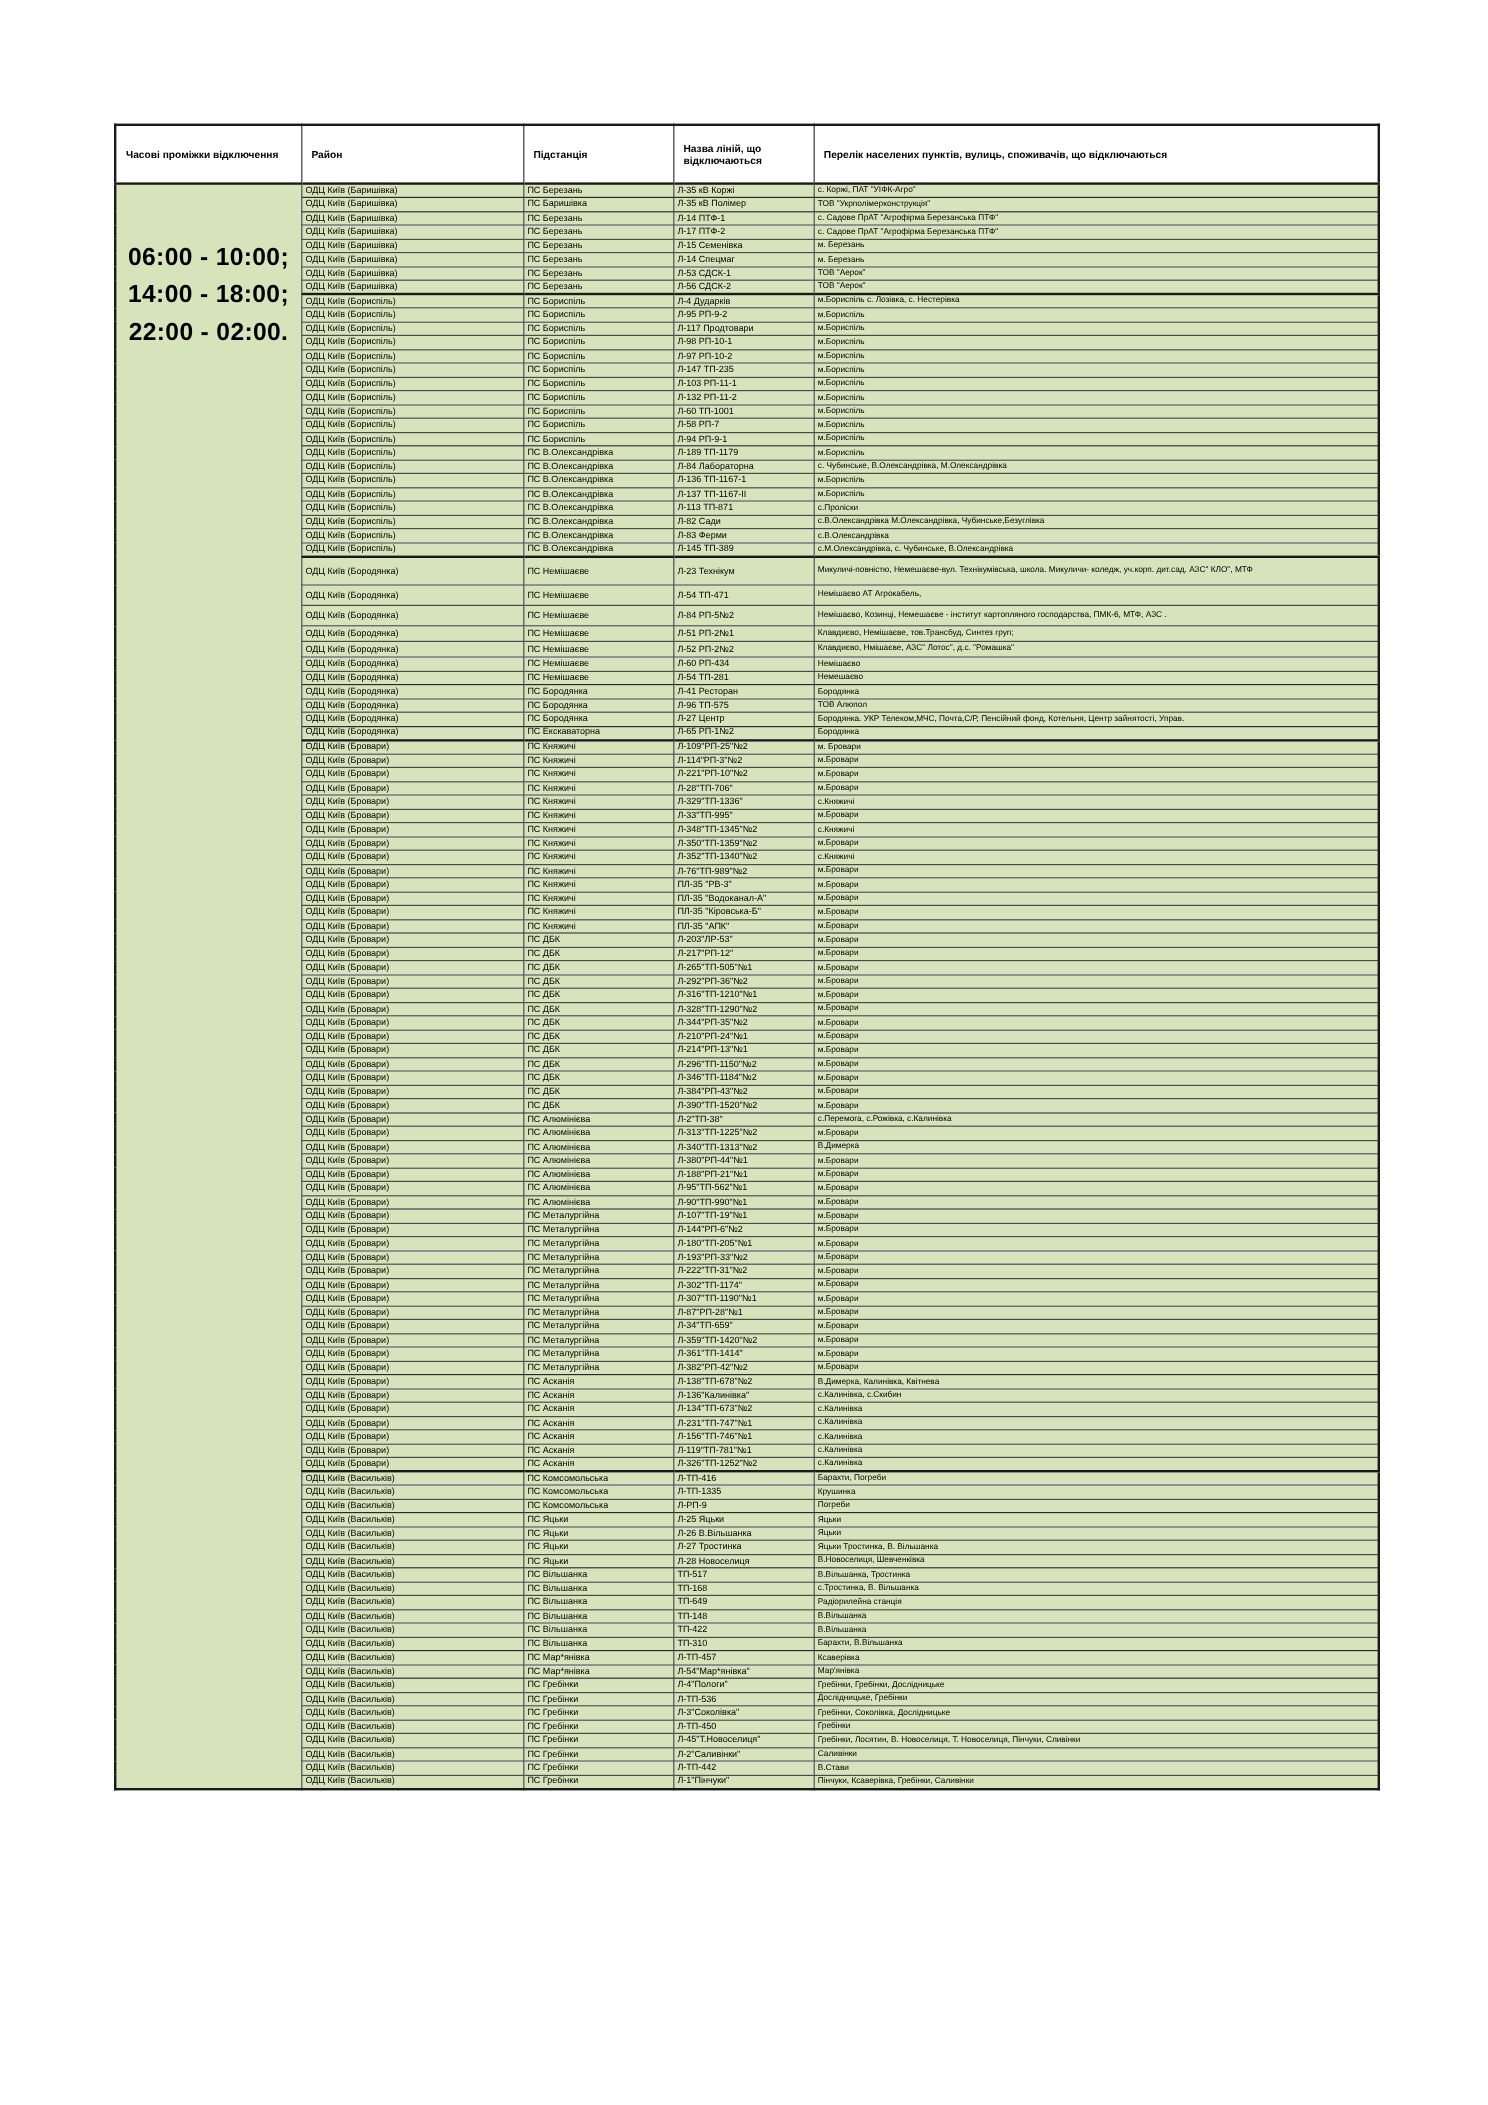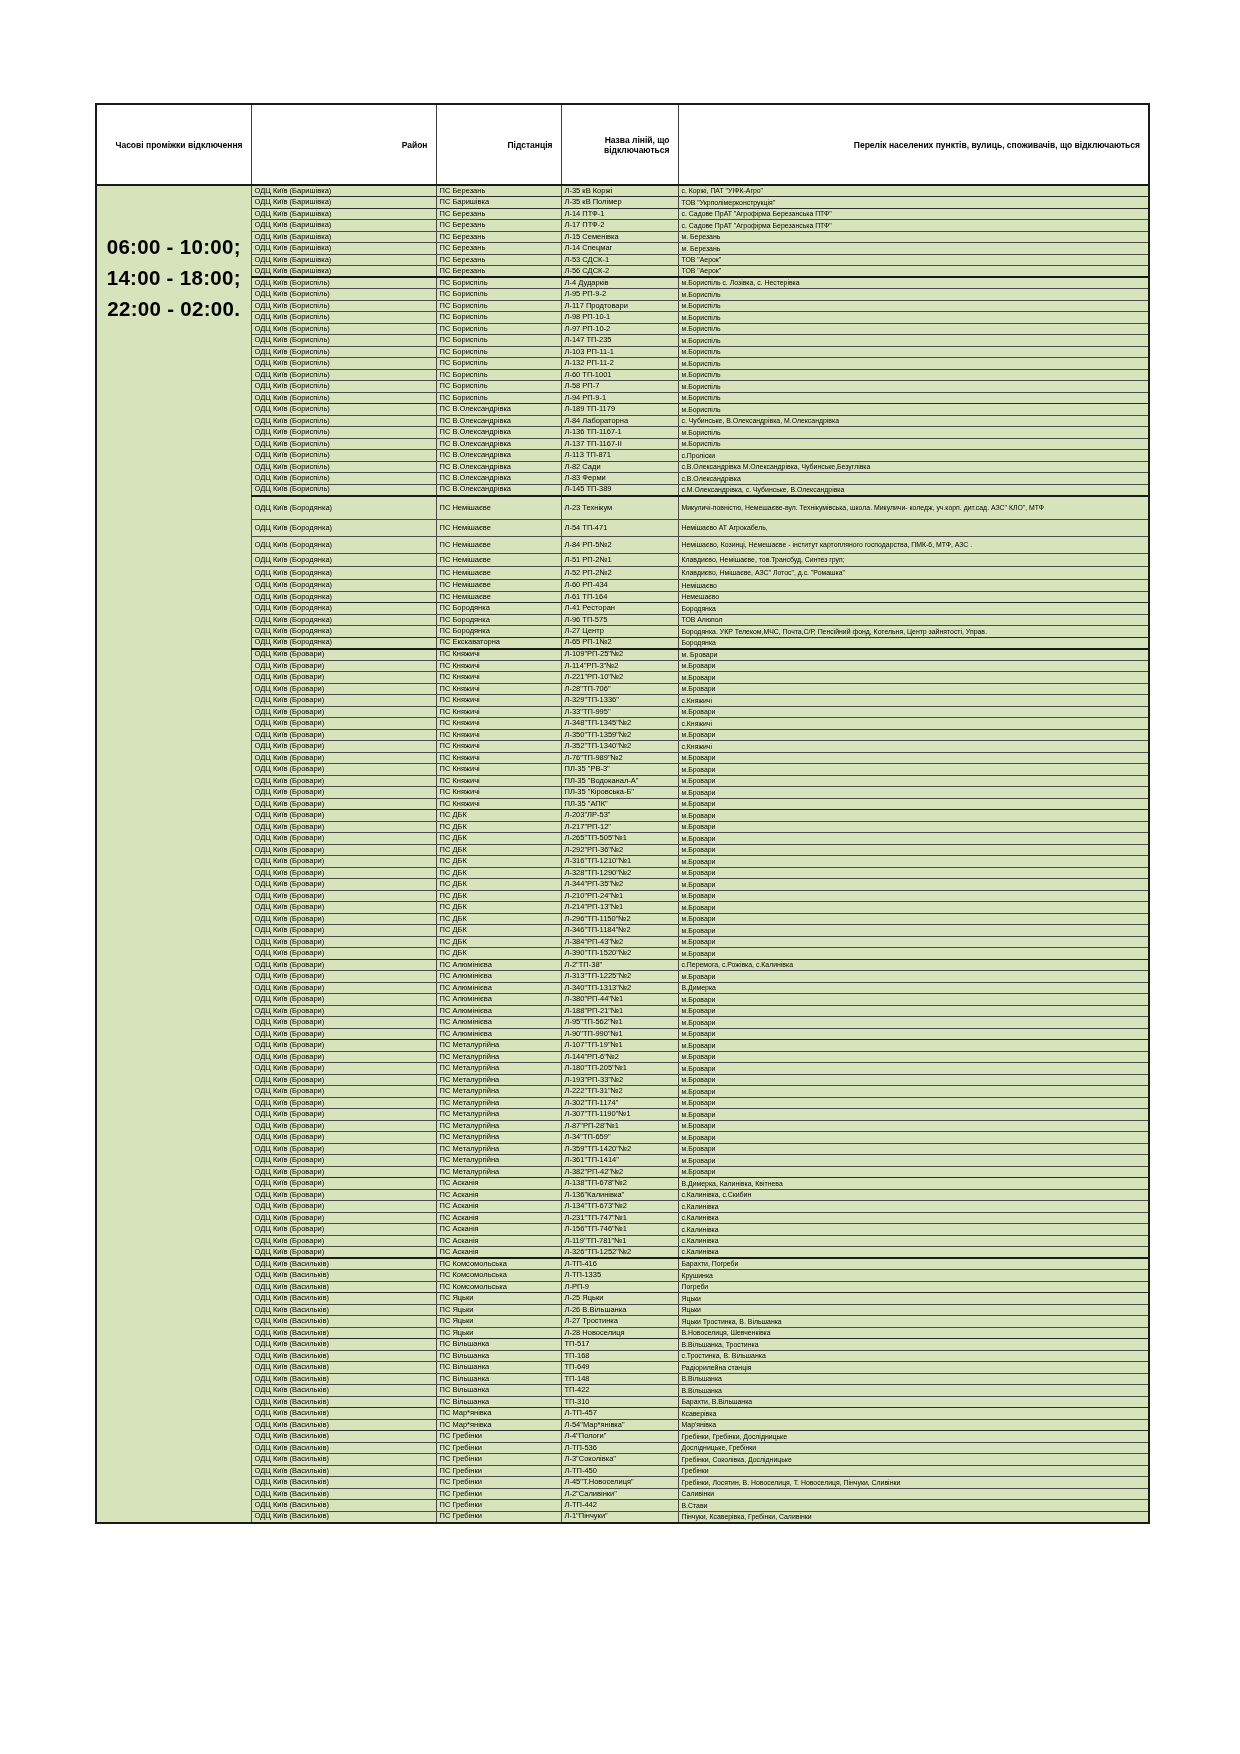--- a/index.html
+++ b/index.html
@@ -9,21 +9,21 @@
     position:relative;
   }
   .sheet{position:absolute;left:95px;top:103px;}
   table{
     border-collapse:collapse;table-layout:fixed;width:1053px;
     border:2px solid #1a1a1a;
   }
   th{
     background:#ffffff;border:1px solid #3b3b3b;
     font-size:8.5px;font-weight:bold;color:#000;
-    height:47px;text-align:right;vertical-align:middle;padding:16px 8px;
+    height:47px;text-align:left;vertical-align:middle;padding:0 8px;
   }
   thead tr th{border-bottom:2px solid #1a1a1a;}
   td{
     background:#d7e3ba;border:1px solid #4a4a4a;
     font-size:7.5px;line-height:1.08;color:#000;
     padding:0 3px;vertical-align:middle;overflow:hidden;
   }
   tbody tr{height:11.5px;}
   td.consumers-cell{font-size:6.9px;}
   td.time-cell{
@@ -256,21 +256,21 @@
         </tr>
         <tr>
           <td class="district-cell">ОДЦ Київ (Бородянка)</td>
           <td class="substation-cell">ПС Немішаєве</td>
           <td class="line-cell">Л-60 РП-434</td>
           <td class="consumers-cell">Немішаєво</td>
         </tr>
         <tr class="sub-end">
           <td class="district-cell">ОДЦ Київ (Бородянка)</td>
           <td class="substation-cell">ПС Немішаєве</td>
-          <td class="line-cell">Л-61 ТП-164</td>
+          <td class="line-cell">Л-54 ТП-281</td>
           <td class="consumers-cell">Немешаєво</td>
         </tr>
         <tr>
           <td class="district-cell">ОДЦ Київ (Бородянка)</td>
           <td class="substation-cell">ПС Бородянка</td>
           <td class="line-cell">Л-41 Ресторан</td>
           <td class="consumers-cell">Бородянка</td>
         </tr>
         <tr>
           <td class="district-cell">ОДЦ Київ (Бородянка)</td>

